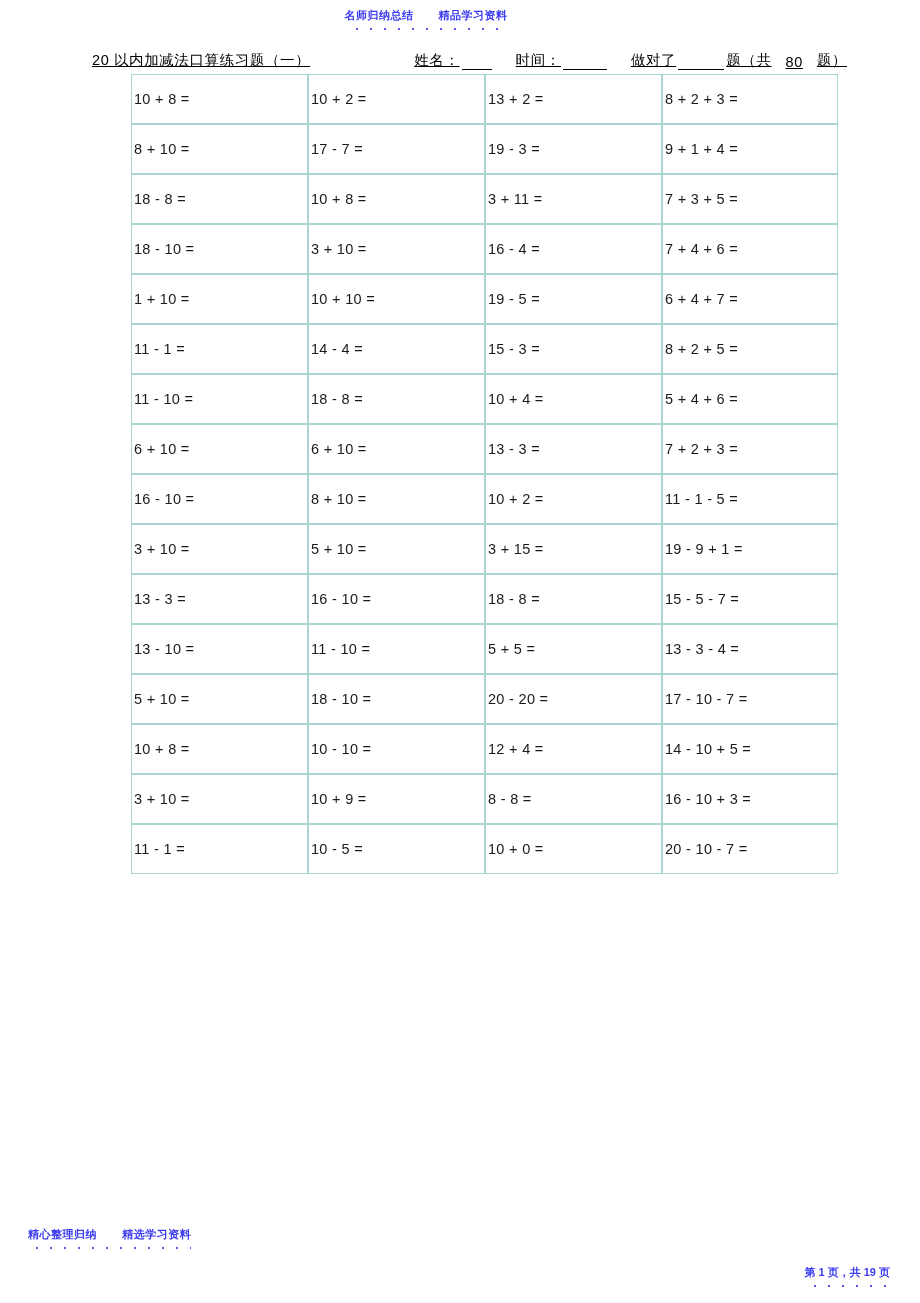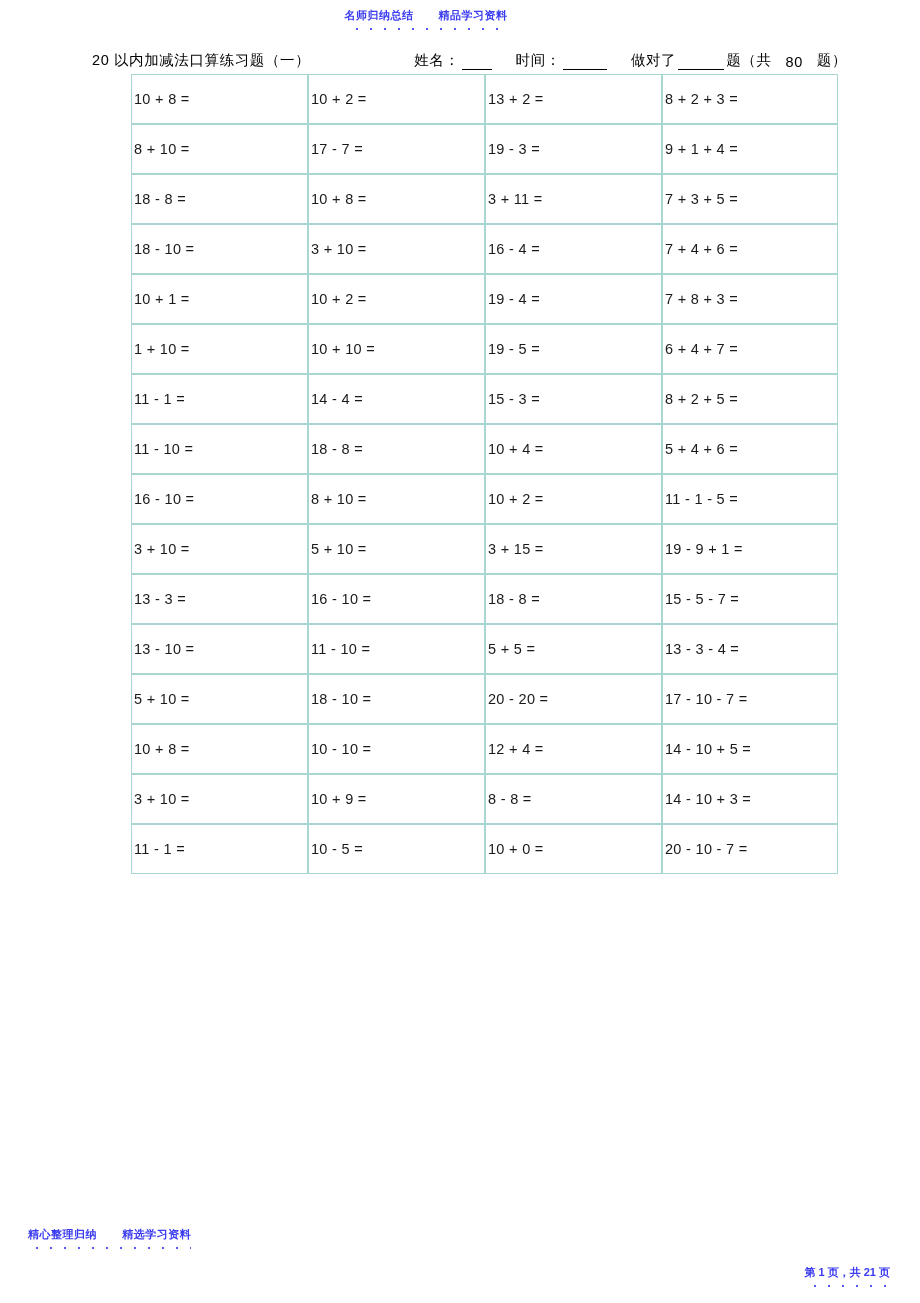--- a/index.html
+++ b/index.html
@@ -64,20 +64,21 @@
   .sheet-header {
     position: absolute;
     top: 46px;
     left: 92px;
     width: 740px;
     height: 24px;
     display: flex;
     align-items: flex-end;
     font-size: 14.5px;
     white-space: nowrap;
+    text-decoration: underline;
   }
   .sheet-title { letter-spacing: 0.6px; }
   .header-fields {
     margin-left: 104px;
     display: flex;
     align-items: center;
     letter-spacing: 0.6px;
   }
   .hf { display: inline-flex; align-items: flex-end; }
   .blank {
@@ -187,44 +188,44 @@
           <td>3 + 11 =</td>
           <td>7 + 3 + 5 =</td>
         </tr>
         <tr>
           <td>18 - 10 =</td>
           <td>3 + 10 =</td>
           <td>16 - 4 =</td>
           <td>7 + 4 + 6 =</td>
         </tr>
         <tr>
-          <td>10 + 1 =</td>
-          <td>10 + 2 =</td>
-          <td>19 - 4 =</td>
-          <td>7 + 8 + 3 =</td>
-        </tr>
-        <tr>
           <td>1 + 10 =</td>
           <td>10 + 10 =</td>
           <td>19 - 5 =</td>
           <td>6 + 4 + 7 =</td>
         </tr>
         <tr>
           <td>11 - 1 =</td>
           <td>14 - 4 =</td>
           <td>15 - 3 =</td>
           <td>8 + 2 + 5 =</td>
         </tr>
         <tr>
           <td>11 - 10 =</td>
           <td>18 - 8 =</td>
           <td>10 + 4 =</td>
           <td>5 + 4 + 6 =</td>
         </tr>
         <tr>
+          <td>6 + 10 =</td>
+          <td>6 + 10 =</td>
+          <td>13 - 3 =</td>
+          <td>7 + 2 + 3 =</td>
+        </tr>
+        <tr>
           <td>16 - 10 =</td>
           <td>8 + 10 =</td>
           <td>10 + 2 =</td>
           <td>11 - 1 - 5 =</td>
         </tr>
         <tr>
           <td>3 + 10 =</td>
           <td>5 + 10 =</td>
           <td>3 + 15 =</td>
           <td>19 - 9 + 1 =</td>
@@ -250,35 +251,35 @@
         <tr>
           <td>10 + 8 =</td>
           <td>10 - 10 =</td>
           <td>12 + 4 =</td>
           <td>14 - 10 + 5 =</td>
         </tr>
         <tr>
           <td>3 + 10 =</td>
           <td>10 + 9 =</td>
           <td>8 - 8 =</td>
-          <td>14 - 10 + 3 =</td>
+          <td>16 - 10 + 3 =</td>
         </tr>
         <tr>
           <td>11 - 1 =</td>
           <td>10 - 5 =</td>
           <td>10 + 0 =</td>
           <td>20 - 10 - 7 =</td>
         </tr>
       </tbody>
   </table>
 </div>
 
 <div class="wm wm-bottom">
   <span>精心整理归纳</span>
   <span class="wm-gap"></span>
   <span>精选学习资料</span>
   <span class="wm-dots"></span>
 </div>
 
 <div class="wm-page">
-  <span>第 1 页，共 21 页</span>
+  <span>第 1 页，共 19 页</span>
   <span class="wm-dots"></span>
 </div>
 
 </body></html>

